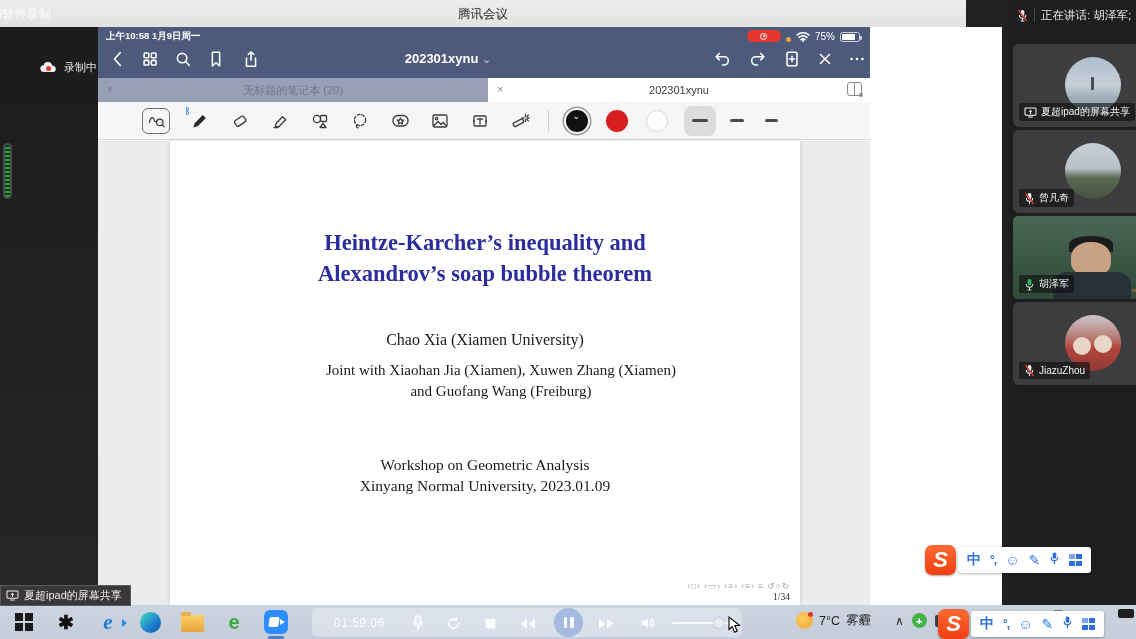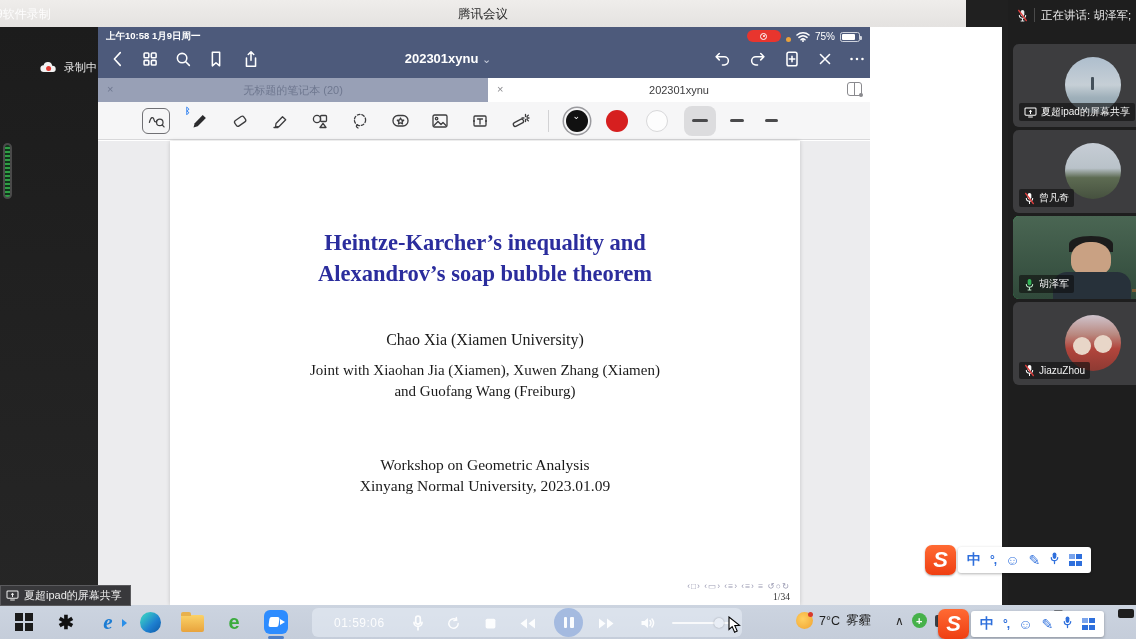--- a/index.html
+++ b/index.html
@@ -74,21 +74,21 @@
   .th-s { width:26px; } .th-s i { width:13px; height:2.6px; }
 
   
   .canvas { position:absolute; left:0; top:114px; width:772px; height:464px; background:#ececee; }
   .page { position:absolute; left:72px; top:0; width:630px; height:464px; background:#ffffff;
     box-shadow:0 0 4px rgba(0,0,0,0.18); }
   .sl-title { position:absolute; left:0; top:86px; width:630px; text-align:center;
     font-family:"Liberation Serif",serif; font-weight:bold; font-size:22.5px; line-height:31px; }
   .sl-author { position:absolute; left:0; top:190px; width:630px; text-align:center;
     font-family:"Liberation Serif",serif; font-size:16px; color:#1a1a1a; }
-  .sl-joint { position:absolute; left:0; top:219px; width:630px; text-align:center;
+  .sl-joint { position:absolute; left:16px; top:219px; width:630px; text-align:center;
     font-family:"Liberation Serif",serif; font-size:15px; line-height:20.5px; color:#1a1a1a; }
   .sl-venue { position:absolute; left:0; top:313px; width:630px; text-align:center;
     font-family:"Liberation Serif",serif; font-size:15.5px; line-height:21px; color:#1a1a1a; }
   .pdfnav { position:absolute; right:10px; top:440px; font-size:8.5px; color:#9a9ab2; letter-spacing:1px; }
   .pageno { position:absolute; right:10px; top:451px; font-size:9.5px; color:#333; font-family:"Liberation Serif",serif; }
 
   
   .sidebar { position:absolute; left:1008px; top:0; width:170px; height:605px; background:#1e1e1e; }
   .sb-head { position:absolute; left:0; top:0; width:170px; height:30px; display:flex; align-items:center; gap:6px; padding-left:9px; }
   .sb-head .div { width:1px; height:14px; background:#4a4a4a; }

